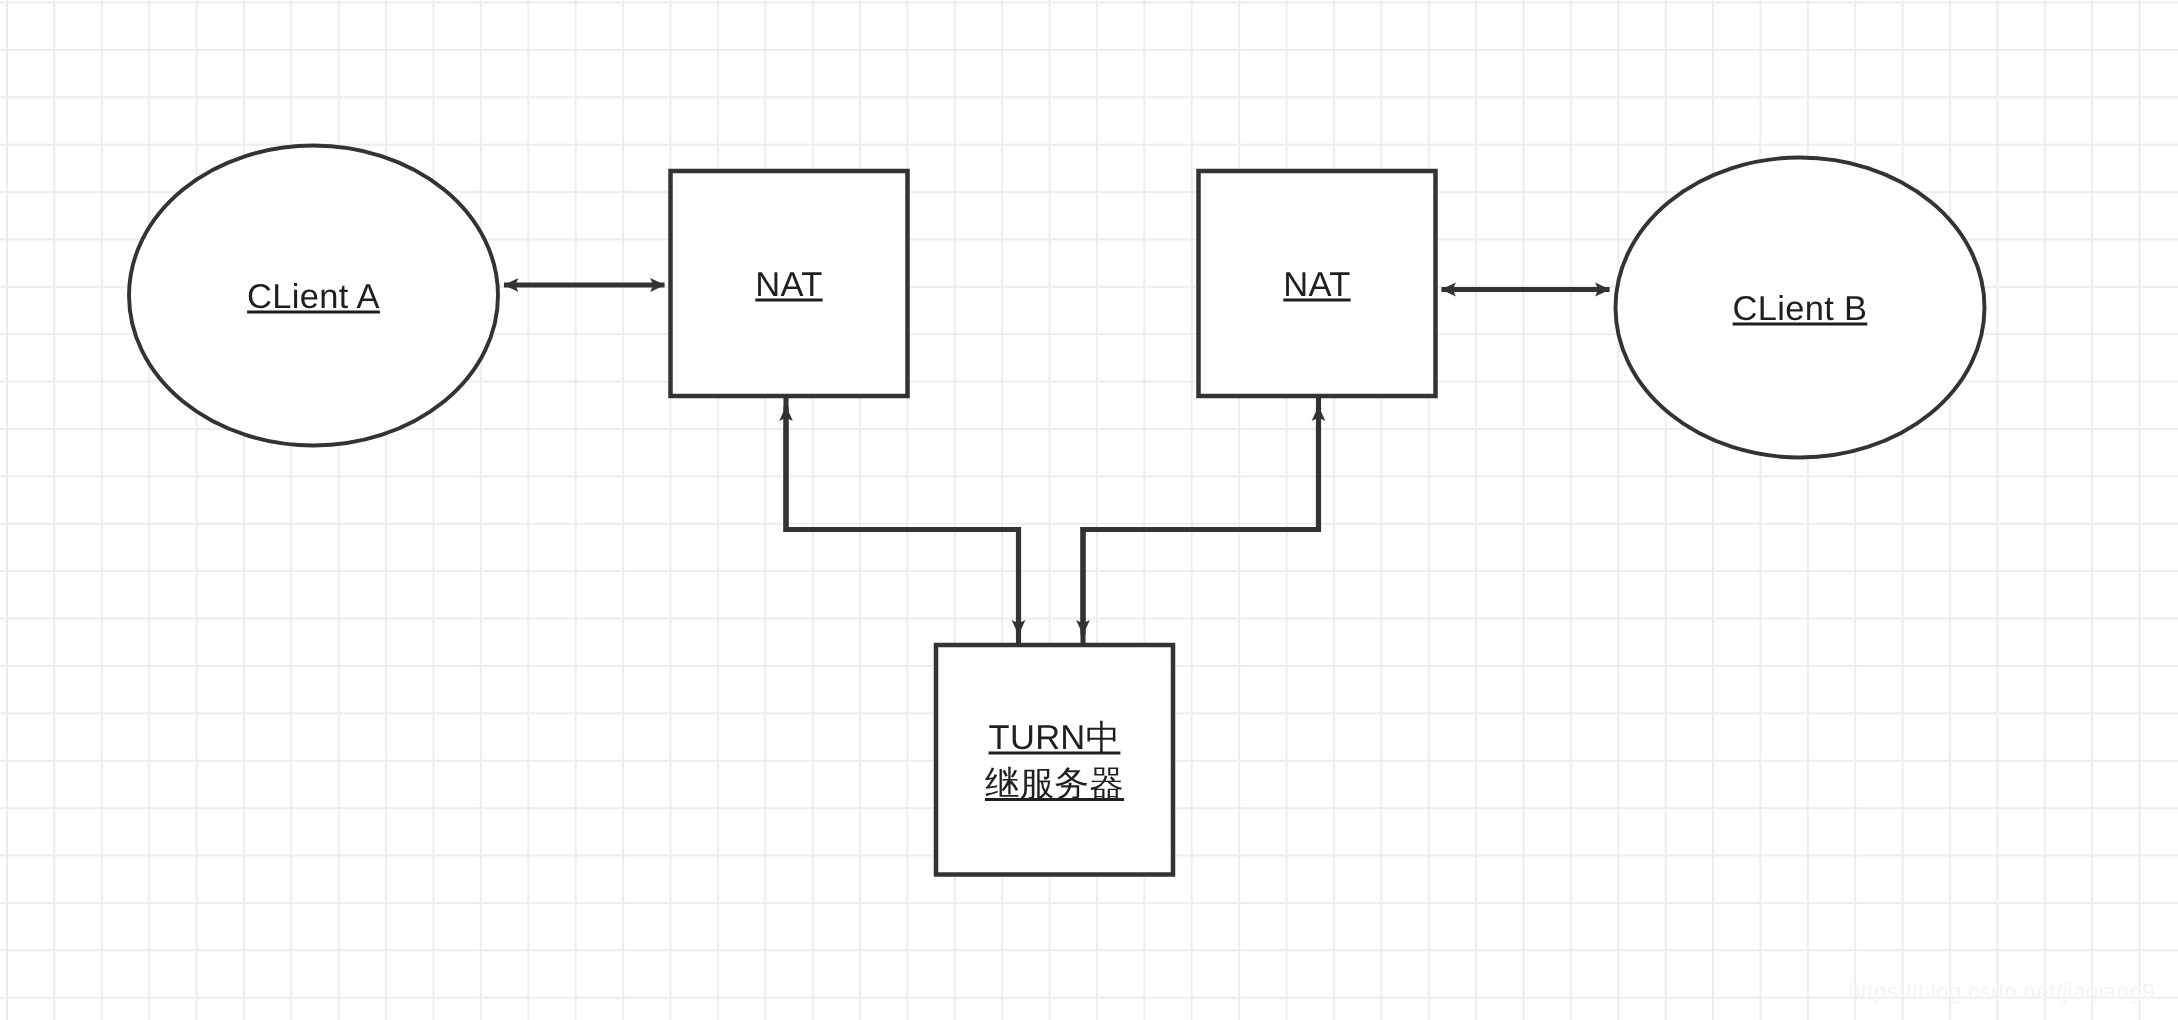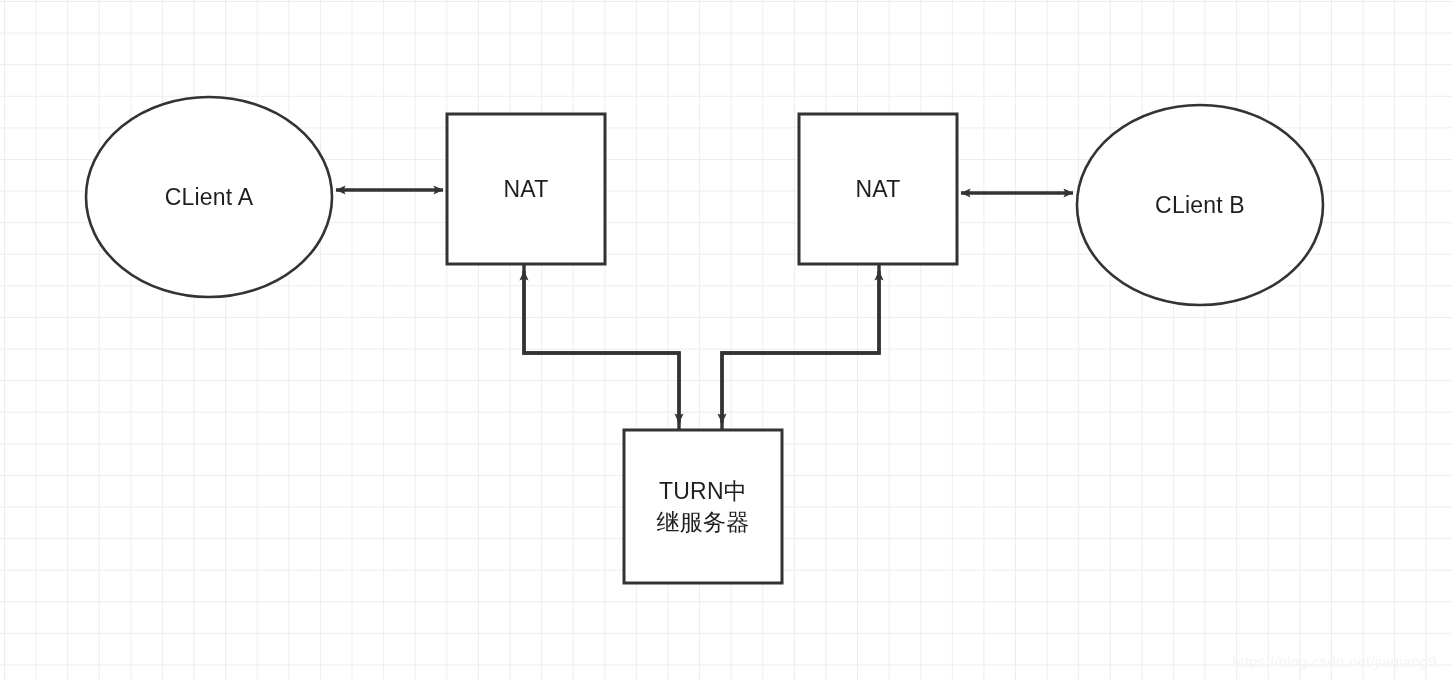--- a/index.html
+++ b/index.html
@@ -34,20 +34,21 @@
     justify-content: center;
     flex-direction: column;
     color: #1f1f1f;
     font-family: "Liberation Sans", "DejaVu Sans", sans-serif;
     font-size: 23px;
     line-height: 31px;
     letter-spacing: 0.2px;
     text-align: center;
     pointer-events: none;
     white-space: nowrap;
+    text-decoration: underline;
   }
   .watermark {
     position: absolute;
     left: 1232px;
     top: 653px;
     font-family: "Liberation Sans", "DejaVu Sans", sans-serif;
     font-size: 15px;
     color: #f4f4f4;
     letter-spacing: 0.2px;
     white-space: nowrap;

